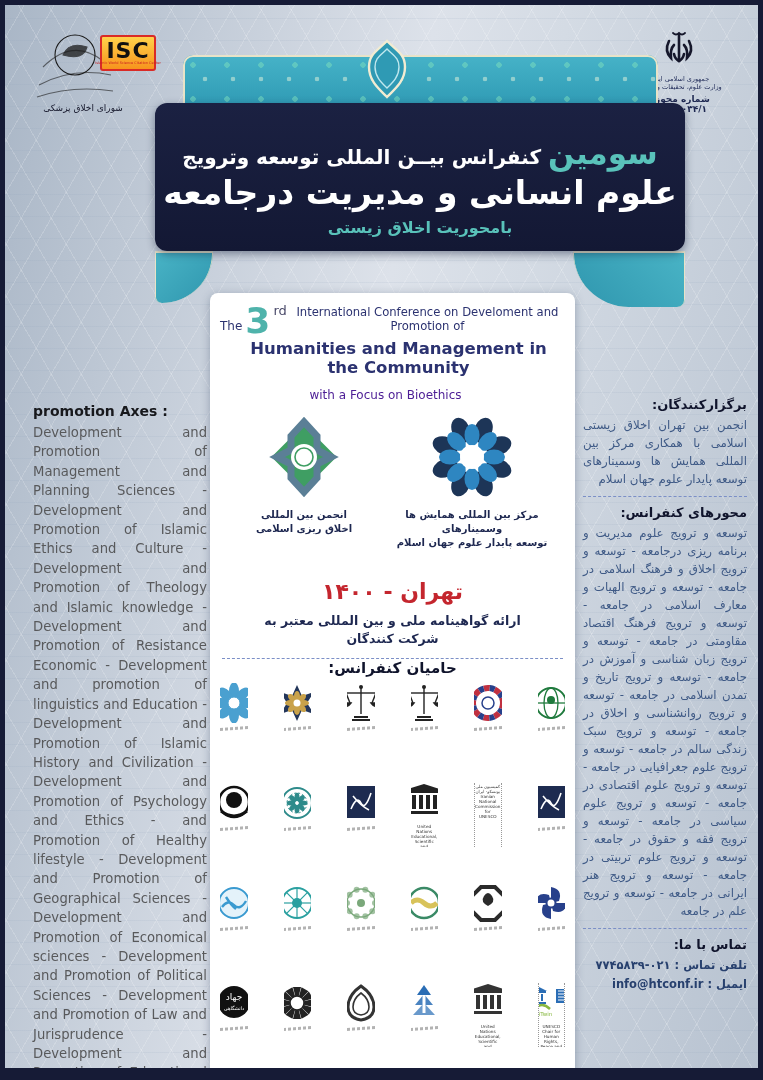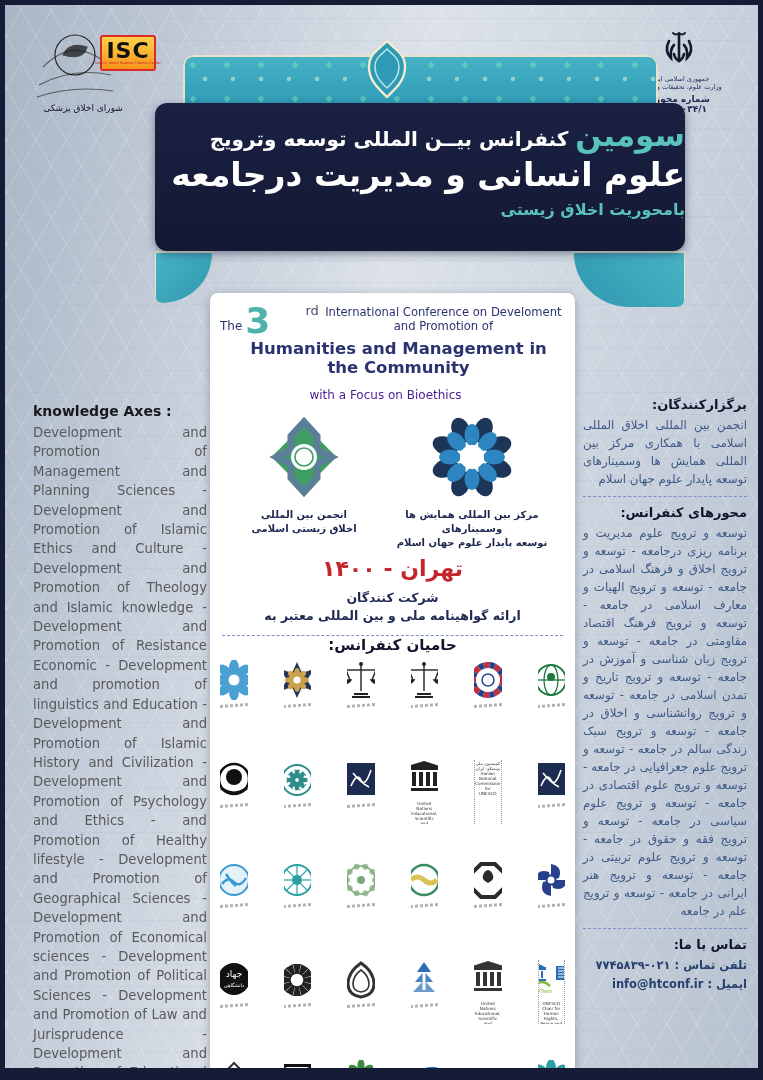--- a/index.html
+++ b/index.html
@@ -30,41 +30,41 @@
     background:
       radial-gradient(circle at 10px 10px, rgba(120,220,190,.55) 2.5px, transparent 3px),
       radial-gradient(circle at 22px 24px, rgba(230,245,220,.5) 2px, transparent 2.6px),
       linear-gradient(180deg,#46b3c8,#2f9ab4);
     background-size:34px 34px,28px 28px,100% 100%;
     box-shadow:0 0 0 2px #e8e3c8 inset;}
   #orn-medallion{left:352px;top:32px;width:60px;height:70px;}
   #orn-wing-left{left:150px;top:246px;width:58px;height:52px;background:linear-gradient(135deg,#49b4c6,#2f96ae);border-radius:0 0 60px 8px;box-shadow:0 1px 0 1px #e8e3c8 inset;}
   #orn-wing-right{left:568px;top:246px;width:112px;height:56px;background:linear-gradient(225deg,#49b4c6,#2f96ae);border-radius:0 0 10px 70px;box-shadow:0 1px 0 1px #e8e3c8 inset;}
   #banner{left:150px;top:98px;width:530px;height:148px;background:linear-gradient(180deg,#1b2142,#131834);
-    border-radius:12px;color:#fff;direction:rtl;padding-top:14px;box-shadow:0 3px 8px rgba(20,30,60,.45);}
+    border-radius:12px;color:#fff;direction:rtl;text-align:center;padding-top:32px;box-shadow:0 3px 8px rgba(20,30,60,.45);}
   #banner .l1{font-size:20px;font-weight:bold;}
   #banner .l1 .accent{font-size:31px;color:#59c2ba;font-weight:bold;}
   #banner .l2{font-size:33px;font-weight:bold;margin-top:2px;letter-spacing:0;}
   #banner .l3{font-size:16px;font-weight:bold;color:#59c2ba;margin-top:6px;}
   
   #card{left:205px;top:288px;width:365px;height:784px;background:#fff;border-radius:8px;
     box-shadow:0 2px 10px rgba(40,60,90,.35);padding:12px 10px 6px 10px;}
   #title-en{text-align:center;color:#2b3270;}
   #title-en .row1{display:flex;align-items:flex-end;justify-content:center;gap:3px;}
   #title-en .the{font-size:12px;padding-bottom:3px;}
   #title-en .num{font-size:36px;line-height:30px;font-weight:bold;color:#4fb3ab;}
-  #title-en .ord{font-size:13px;color:#4a4a6a;align-self:flex-start;margin-top:-2px;margin-left:32px;}
+  #title-en .ord{font-size:13px;color:#4a4a6a;align-self:flex-start;margin-top:-2px;}
   #title-en .rest{font-size:11.6px;padding-bottom:3px;}
   #title-en .row2{font-size:16.5px;font-weight:bold;margin-top:3px;margin-left:12px;}
   #title-en .row3{font-size:12px;text-align:center;padding-right:14px;margin-top:11px;color:#4c1d95;}
   #org-logos{display:flex;justify-content:flex-start;margin-top:14px;}
   .org{width:168px;text-align:center;direction:rtl;}
   .org svg{width:82px;height:82px;}
   .org .cap{font-size:10px;color:#1d2750;font-weight:bold;line-height:14px;margin-top:6px;}
-  #city-year{text-align:center;color:#c4262e;font-weight:bold;font-size:22px;margin-top:6px;direction:rtl;}
+  #city-year{text-align:center;color:#c4262e;font-weight:bold;font-size:22px;margin-top:29px;direction:rtl;}
   #website{text-align:center;color:#2b3990;font-weight:bold;font-size:26px;letter-spacing:3px;margin-top:6px;}
   #cert{                 text-align:center;color:#1d2750;font-weight:bold;font-size:12.5px;line-height:18px;margin-top:8px;direction:rtl;}
   .dash{border-top:1.6px dashed #7b8fc7;margin:10px 2px 0 2px;}
   #sponsors-heading{text-align:center;font-weight:bold;font-size:15px;color:#10142c;margin-top:0;direction:rtl;}
   #sponsors-grid{display:grid;grid-template-columns:repeat(6,1fr);margin-top:6px;row-gap:4px;column-gap:2px;gap:36px;}
   .sp-cell{display:flex;flex-direction:column;align-items:center;justify-content:flex-start;height:64px;overflow:hidden;}
   .sp-cell svg{width:42px;height:40px;flex:0 0 auto;}
   .sp-cap{font-size:4.2px;line-height:5px;color:#333;text-align:center;margin-top:1px;direction:rtl;}
   .sp-cap.en{direction:ltr;}
   .scrib{width:38px;height:3px;margin-top:4px;opacity:.65;
@@ -150,21 +150,21 @@
         <svg viewBox="0 0 82 82">
           <g>
             <rect x="18" y="18" width="46" height="46" fill="#3f9e63" transform="rotate(45 41 41)"></rect>
             <path d="M41 6 L54 20 L54 34 L68 41 L54 48 L54 62 L41 76 L28 62 L28 48 L14 41 L28 34 L28 20 Z" fill="none" stroke="#5b7f96" stroke-width="7"></path>
             <circle cx="41" cy="41" r="13" fill="#fff"></circle>
             <circle cx="41" cy="41" r="9" fill="none" stroke="#3f9e63" stroke-width="1.6"></circle>
           </g>
         </svg>
         <div class="cap">
           <div>انجمن بین المللی</div>
-            <div>اخلاق زیستی اسلامی</div>
+            <div>اخلاق ریزی اسلامی</div>
         </div>
       </div>
       <div class="org">
         <svg viewBox="0 0 82 82" id="flower-logo-svg">
             <ellipse cx="41" cy="12" rx="9" ry="13" fill="#1d3557" transform="rotate(22.5 41 41)"></ellipse>
             <ellipse cx="41" cy="12" rx="9" ry="13" fill="#1d3557" transform="rotate(67.5 41 41)"></ellipse>
             <ellipse cx="41" cy="12" rx="9" ry="13" fill="#1d3557" transform="rotate(112.5 41 41)"></ellipse>
             <ellipse cx="41" cy="12" rx="9" ry="13" fill="#1d3557" transform="rotate(157.5 41 41)"></ellipse>
             <ellipse cx="41" cy="12" rx="9" ry="13" fill="#1d3557" transform="rotate(202.5 41 41)"></ellipse>
             <ellipse cx="41" cy="12" rx="9" ry="13" fill="#1d3557" transform="rotate(247.5 41 41)"></ellipse>
@@ -182,22 +182,22 @@
           </svg>
         <div class="cap">
           <div>مرکز بین المللی همایش ها وسمینارهای</div>
             <div>توسعه پایدار علوم جهان اسلام</div>
         </div>
       </div>
     </div>
 
     <div id="city-year">تهران - ۱۴۰۰</div>
     <div id="cert">
-      <div>شرکت کنندگان</div>
-        <div>ارائه گواهینامه ملی و بین المللی معتبر به</div>
+      <div>ارائه گواهینامه ملی و بین المللی معتبر به</div>
+        <div>شرکت کنندگان</div>
     </div>
     <div class="dash"></div>
     <div id="sponsors-heading">حامیان کنفرانس:</div>
     <div id="sponsors-grid">
         <div class="sp-cell">
           <svg viewBox="0 0 42 40">
             <ellipse cx="21" cy="8" rx="5" ry="8.64" fill="#4aa0d0" transform="rotate(0 21 20)"></ellipse>
             <ellipse cx="21" cy="8" rx="5" ry="8.64" fill="#4aa0d0" transform="rotate(45 21 20)"></ellipse>
             <ellipse cx="21" cy="8" rx="5" ry="8.64" fill="#4aa0d0" transform="rotate(90 21 20)"></ellipse>
             <ellipse cx="21" cy="8" rx="5" ry="8.64" fill="#4aa0d0" transform="rotate(135 21 20)"></ellipse>
@@ -543,27 +543,27 @@
             <ellipse cx="21" cy="8" rx="5" ry="8.64" fill="#2aa0a0" transform="rotate(270 21 20)"></ellipse>
             <ellipse cx="21" cy="8" rx="5" ry="8.64" fill="#2aa0a0" transform="rotate(315 21 20)"></ellipse>
             <circle cx="21" cy="20" r="7" fill="#4ab8d8"></circle>
           </svg>
           <div class="scrib"></div>
         </div>
       </div>
   </div>
 
   <div id="left-col" class="abs">
-    <h3>knowledge Axes :</h3>
+    <h3>promotion Axes :</h3>
     <p>Development and Promotion of Management and Planning Sciences - Development and Promotion of Islamic Ethics and Culture - Development and Promotion of Theology and Islamic knowledge - Development and Promotion of Resistance Economic - Development and promotion of linguistics and Education - Development and Promotion of Islamic History and Civilization - Development and Promotion of Psychology and Ethics - and Promotion of Healthy lifestyle - Development and Promotion of Geographical Sciences - Development and Promotion of Economical sciences - Development and Promotion of Political Sciences - Development and Promotion of Law and Jurisprudence - Development and Promotion of Educational Sciences - Development and Promotion of Iranian Art - Development and Promotion of Science</p>
   </div>
 
   <div id="right-col" class="abs">
     <h3>برگزارکنندگان:</h3>
-    <p>انجمن بین المللی اخلاق المللی اسلامی با همکاری مرکز بین المللی همایش ها وسمینارهای توسعه پایدار علوم جهان اسلام</p>
+    <p>انجمن بین تهران اخلاق زیستی اسلامی با همکاری مرکز بین المللی همایش ها وسمینارهای توسعه پایدار علوم جهان اسلام</p>
     <div class="dash"></div>
     <h3>محورهای کنفرانس:</h3>
     <p>توسعه و ترویج علوم مدیریت و برنامه ریزی درجامعه - توسعه و ترویج اخلاق و فرهنگ اسلامی در جامعه - توسعه و ترویج الهیات و معارف اسلامی در جامعه - توسعه و ترویج فرهنگ اقتصاد مقاومتی در جامعه - توسعه و ترویج زبان شناسی و آموزش در جامعه - توسعه و ترویج تاریخ و تمدن اسلامی در جامعه - توسعه و ترویج روانشناسی و اخلاق در جامعه - توسعه و ترویج سبک زندگی سالم در جامعه - توسعه و ترویج علوم جغرافیایی در جامعه - توسعه و ترویج علوم اقتصادی در جامعه - توسعه و ترویج علوم سیاسی در جامعه - توسعه و ترویج فقه و حقوق در جامعه - توسعه و ترویج علوم تربیتی در جامعه - توسعه و ترویج هنر ایرانی در جامعه - توسعه و ترویج علم در جامعه</p>
     <div class="dash"></div>
     <h3>تماس با ما:</h3>
     <div class="contact-line">تلفن تماس : ۰۲۱-۷۷۴۵۸۳۹</div>
     <div class="contact-line">ایمیل : info@htconf.ir</div>
   </div>
 
   <div id="bottom-bar" class="abs"></div>

